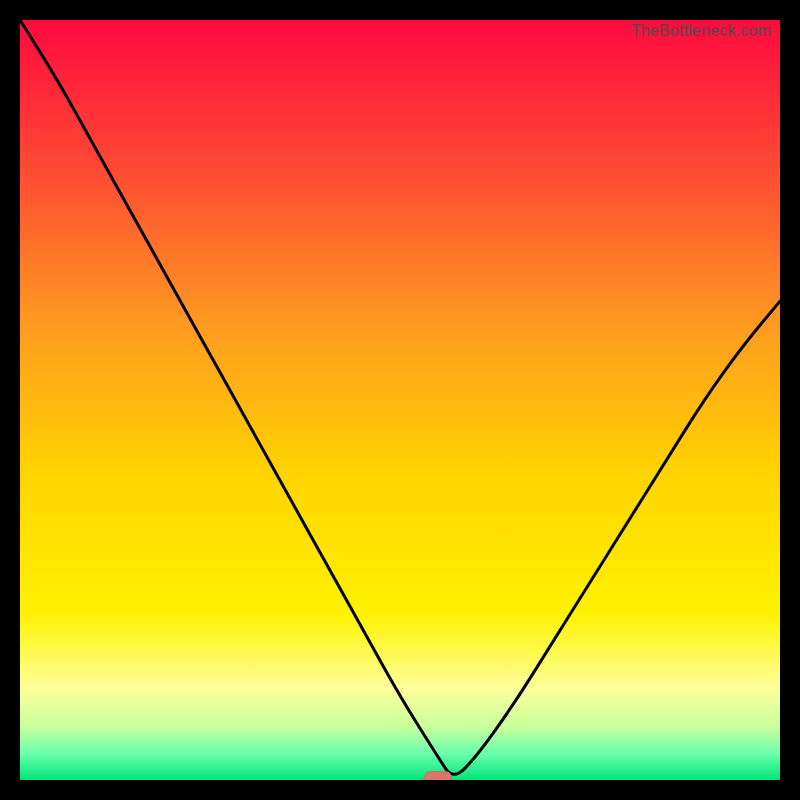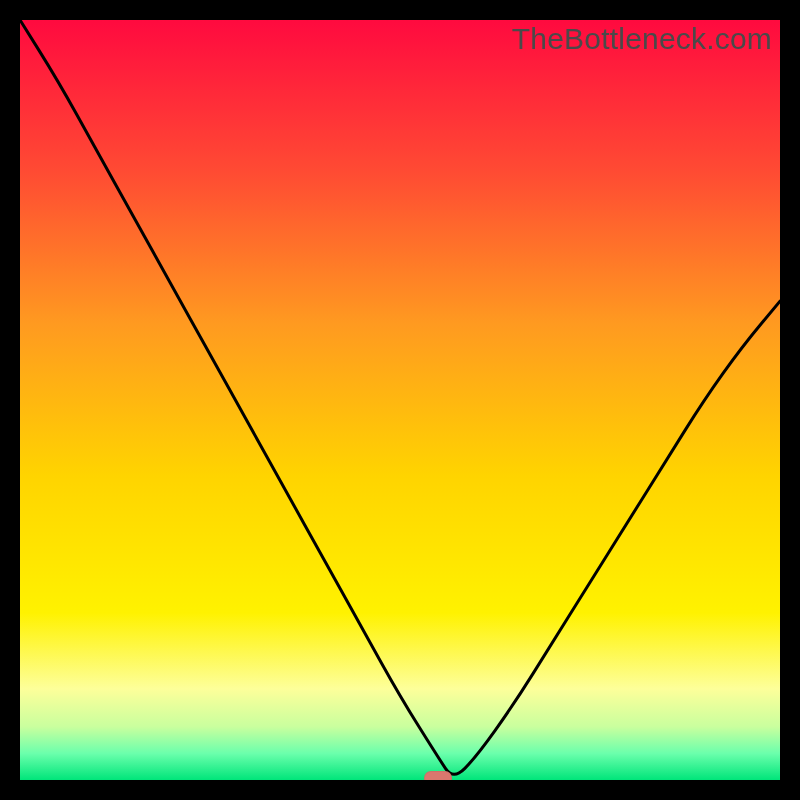--- a/index.html
+++ b/index.html
@@ -27,21 +27,21 @@
   }
   .gradient-bg {
     position: absolute;
     inset: 0;
   }
   .watermark {
     position: absolute;
     top: 2px;
     right: 8px;
     color: #4a4a4a;
-    font-size: 30px;
+    font-size: 16px;
     font-weight: 500;
     letter-spacing: 0.2px;
     font-family: Arial, Helvetica, sans-serif;
   }
   .curve-svg {
     position: absolute;
     inset: 0;
     width: 100%;
     height: 100%;
   }

